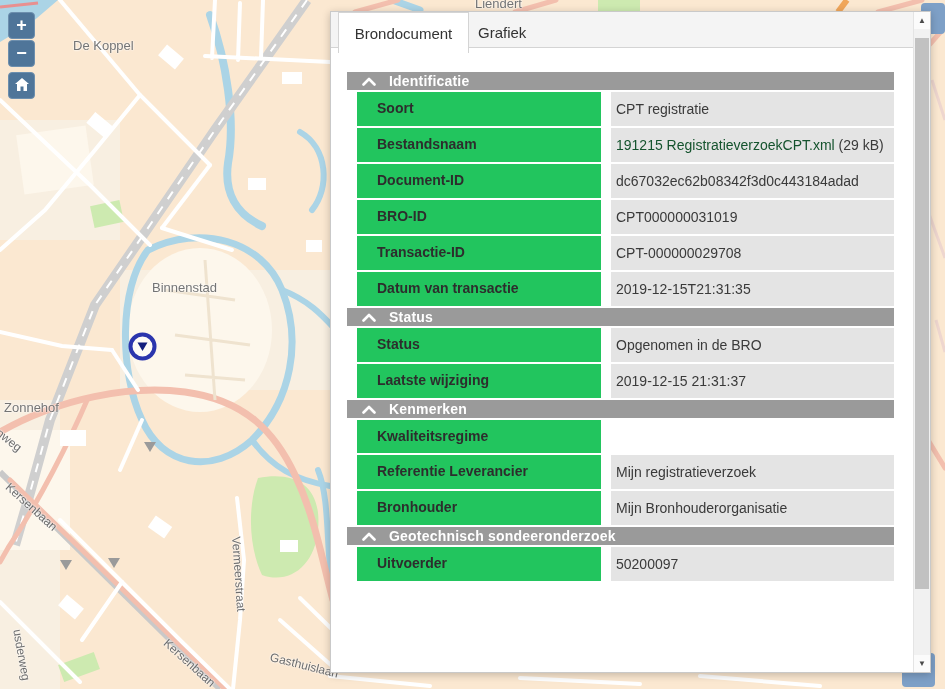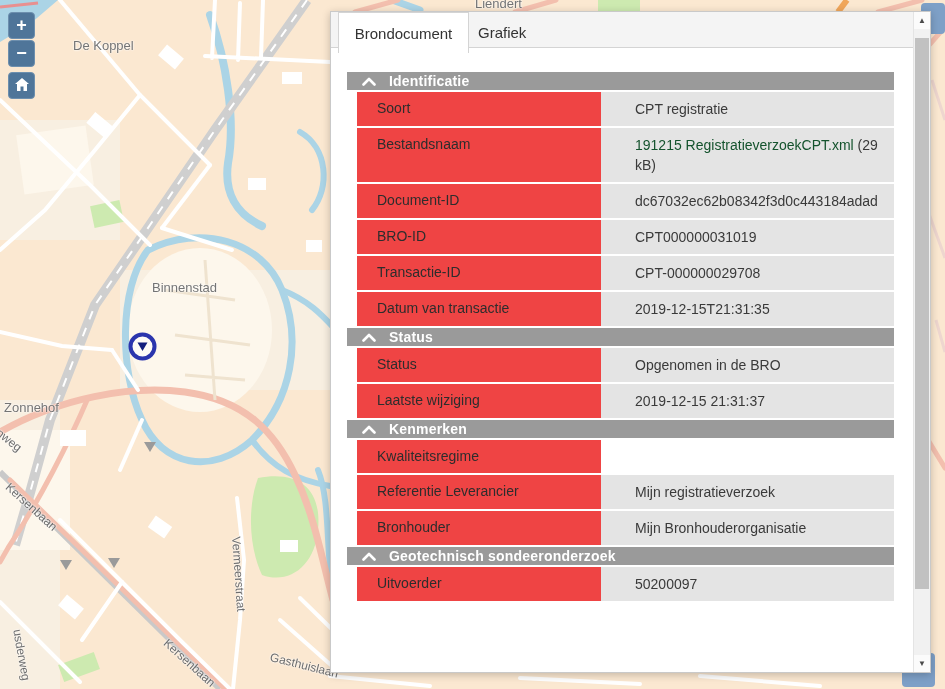--- a/index.html
+++ b/index.html
@@ -48,23 +48,23 @@
   .tab.inactive { left:139px; width:110px; padding-left:8px; height:40px; }
 
   
   #content { padding:24px 0 0 16px; overflow:hidden; }
   .section { width:547px; }
   .sec-header { height:18px; background:#9a9a9a; color:#fff; display:flex; align-items:center;
     margin-bottom:2px; cursor:pointer; }
   .sec-header .chev { margin:0 13px 0 15px; display:flex; }
   .sec-header .sec-title { font-size:14px; font-weight:bold; letter-spacing:.2px; }
   .row { display:flex; margin:0 0 2px 10px; width:537px; min-height:33px; }
-  .cell-label { width:244px; background:#ef4444; padding:7px 8px 7px 20px;
-    font-size:14px; font-weight:normal; color:#2d2d2d; line-height:19px; }
-  .cell-value { flex:1; margin-left:0; background:#e4e4e4; padding:7px 10px 7px 34px;
+  .cell-label { width:244px; background:#22c55e; padding:7px 8px 7px 20px;
+    font-size:14px; font-weight:bold; color:#2d2d2d; line-height:19px; }
+  .cell-value { flex:1; margin-left:10px; background:#e4e4e4; padding:7px 10px 7px 5px;
     font-size:14px; color:#3a3a3a; line-height:20px; word-break:break-all; }
   .cell-value a { color:#14532d; text-decoration:none; word-break:normal; }
   .cell-value .suffix { color:#3a3a3a; }
 
   
   #scrollbar { flex:none; width:17px; background:#f1f1f1; position:relative;
     border-left:1px solid #e4e4e4; }
   .sb-btn { position:absolute; left:0; width:16px; height:17px; background:#fbfbfb;
     color:#4a4a4a; font-size:8px; text-align:center; line-height:17px; cursor:pointer; }
   #sb-up { top:0; }

